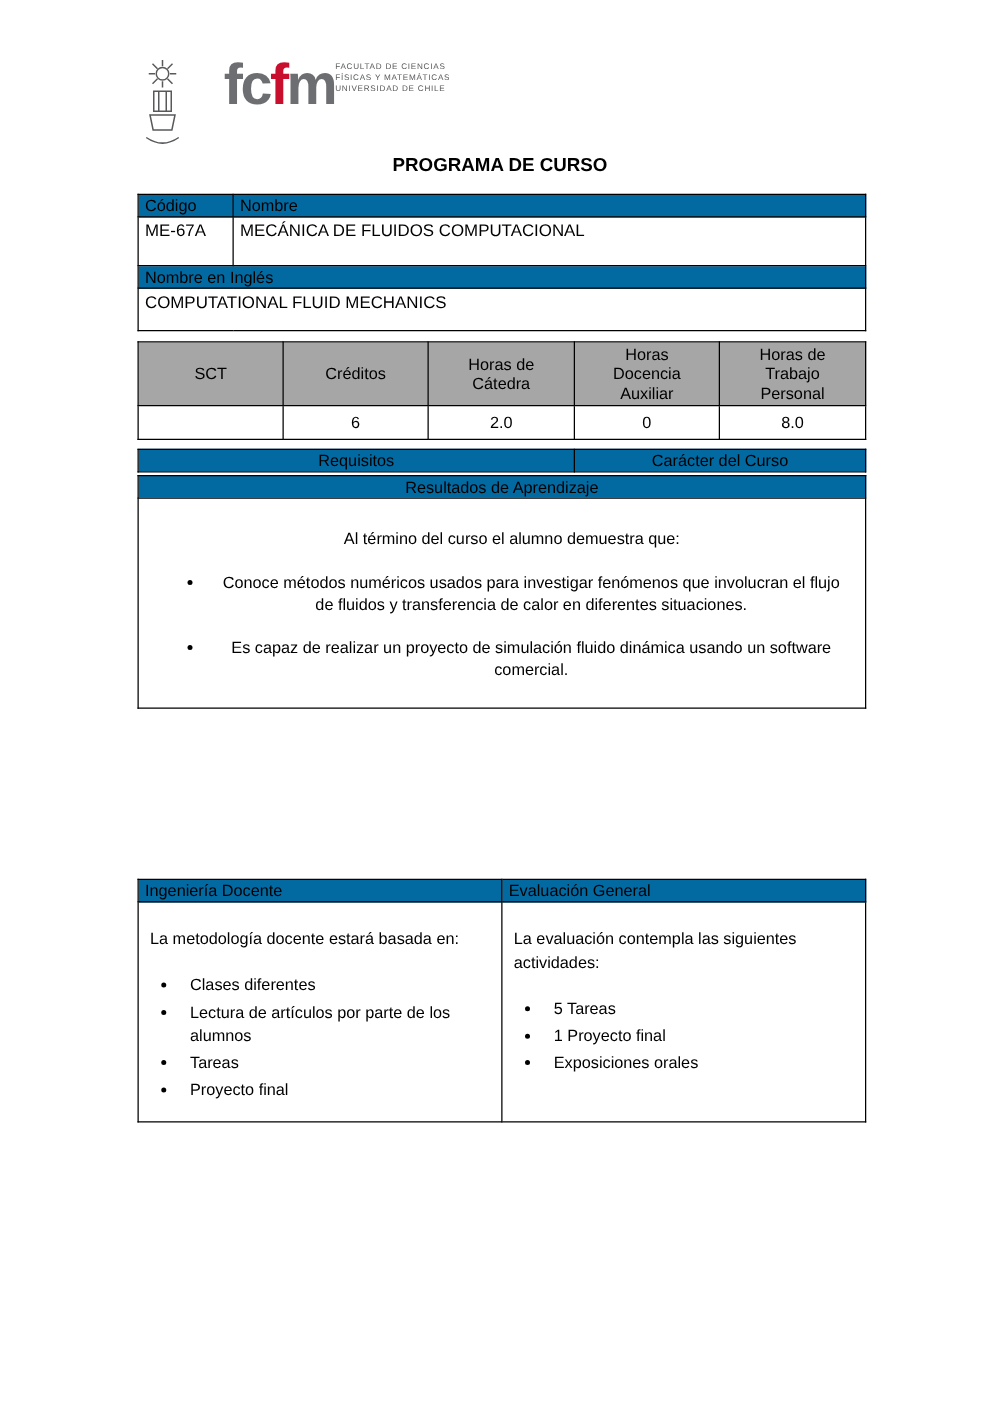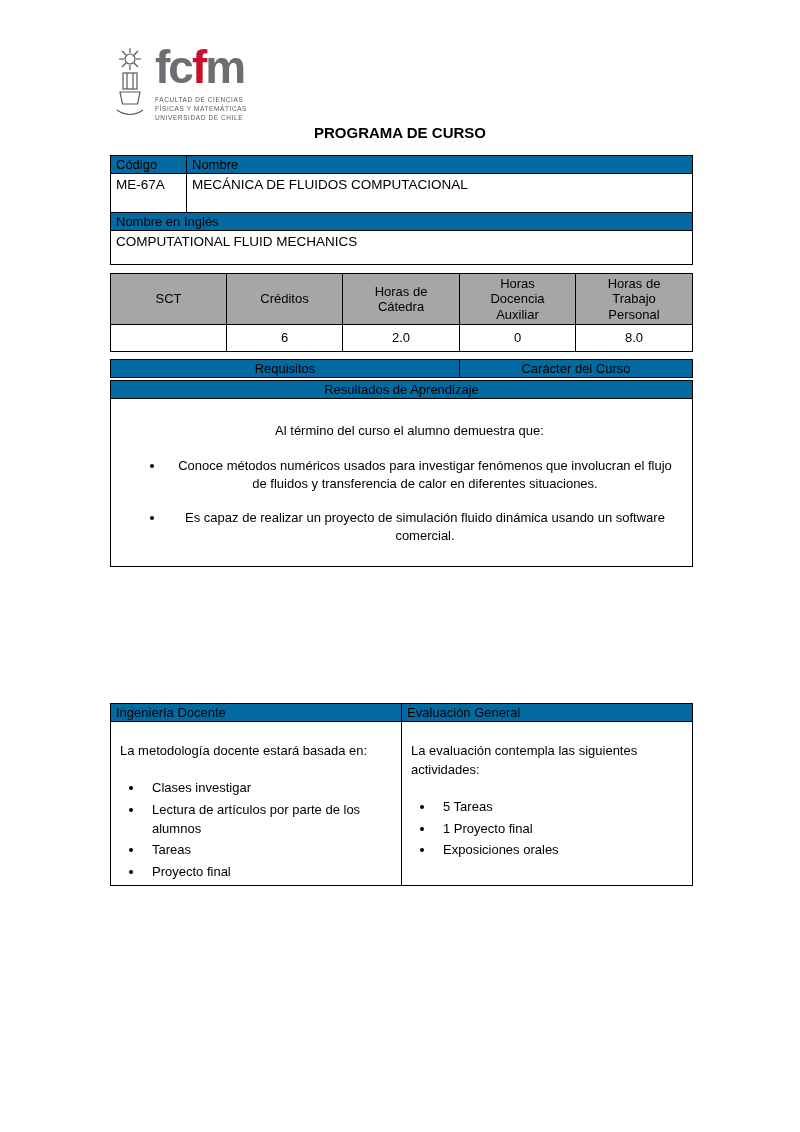--- a/index.html
+++ b/index.html
@@ -15,21 +15,21 @@
 
   
   .logo-row {
     position: absolute;
     left: 113px;
     top: 44px;
     display: flex;
     align-items: flex-start;
   }
   .crest { margin-right: 8px; margin-top: 2px; }
-  .fcfm-block { display: flex; flex-direction: column; }
+  .fcfm-block { display: flex; flex-direction: row; margin-left: 24px; }
   .fcfm-word {
     font-size: 46px;
     font-weight: bold;
     letter-spacing: -2px;
     line-height: 1;
     color: #6d6e71;
   }
   .fcfm-word .red { color: #c8102e; }
   .faculty-lines {
     margin-top: 6px;
@@ -92,21 +92,21 @@
     text-align: center;
     padding: 5px 20px;
     line-height: 1.5;
   }
 
   .tbl-res { margin-top: 2px; }
   .res-content { height: 168px; padding: 23px 14px 0 30px; line-height: 1.4; text-align: center; }
   .res-content ul { margin: 17px 0 0 0; padding-left 0; list-style: disc outside; margin-left: 24px; }
   .res-content li { margin-bottom: 15px; padding-left: 10px; max-width: 510px; }
 
-  .tbl-me .me-content { height: 160px; padding: 20px 12px 0 9px; line-height: 1.45; }
+  .tbl-me .me-content { height: 160px; padding: 20px 12px 12px 9px; line-height: 1.45; }
   .tbl-me ul { margin: 18px 0 0 0; list-style: disc outside; margin-left: 24px; }
   .tbl-me li { margin-bottom: 3px; padding-left: 8px; }
 </style>
 </head>
 <body>
 
 <div class="page">
 
   <div class="logo-row">
     <div class="crest">
@@ -240,21 +240,21 @@
         </colgroup>
       <tbody>
           <tr>
         <td class="hdr">Ingeniería Docente</td>
         <td class="hdr">Evaluación General</td>
       </tr>
       <tr>
         <td class="me-content">
           <p>La metodología docente estará basada en:</p>
           <ul>
-            <li>Clases investigar</li>
+            <li>Clases diferentes</li>
             <li>Lectura de artículos por parte de los alumnos</li>
             <li>Tareas</li>
             <li>Proyecto final</li>
           </ul>
         </td>
         <td class="me-content">
           <p>La evaluación contempla las siguientes actividades:</p>
           <ul>
             <li>5 Tareas</li>
             <li>1 Proyecto final</li>

